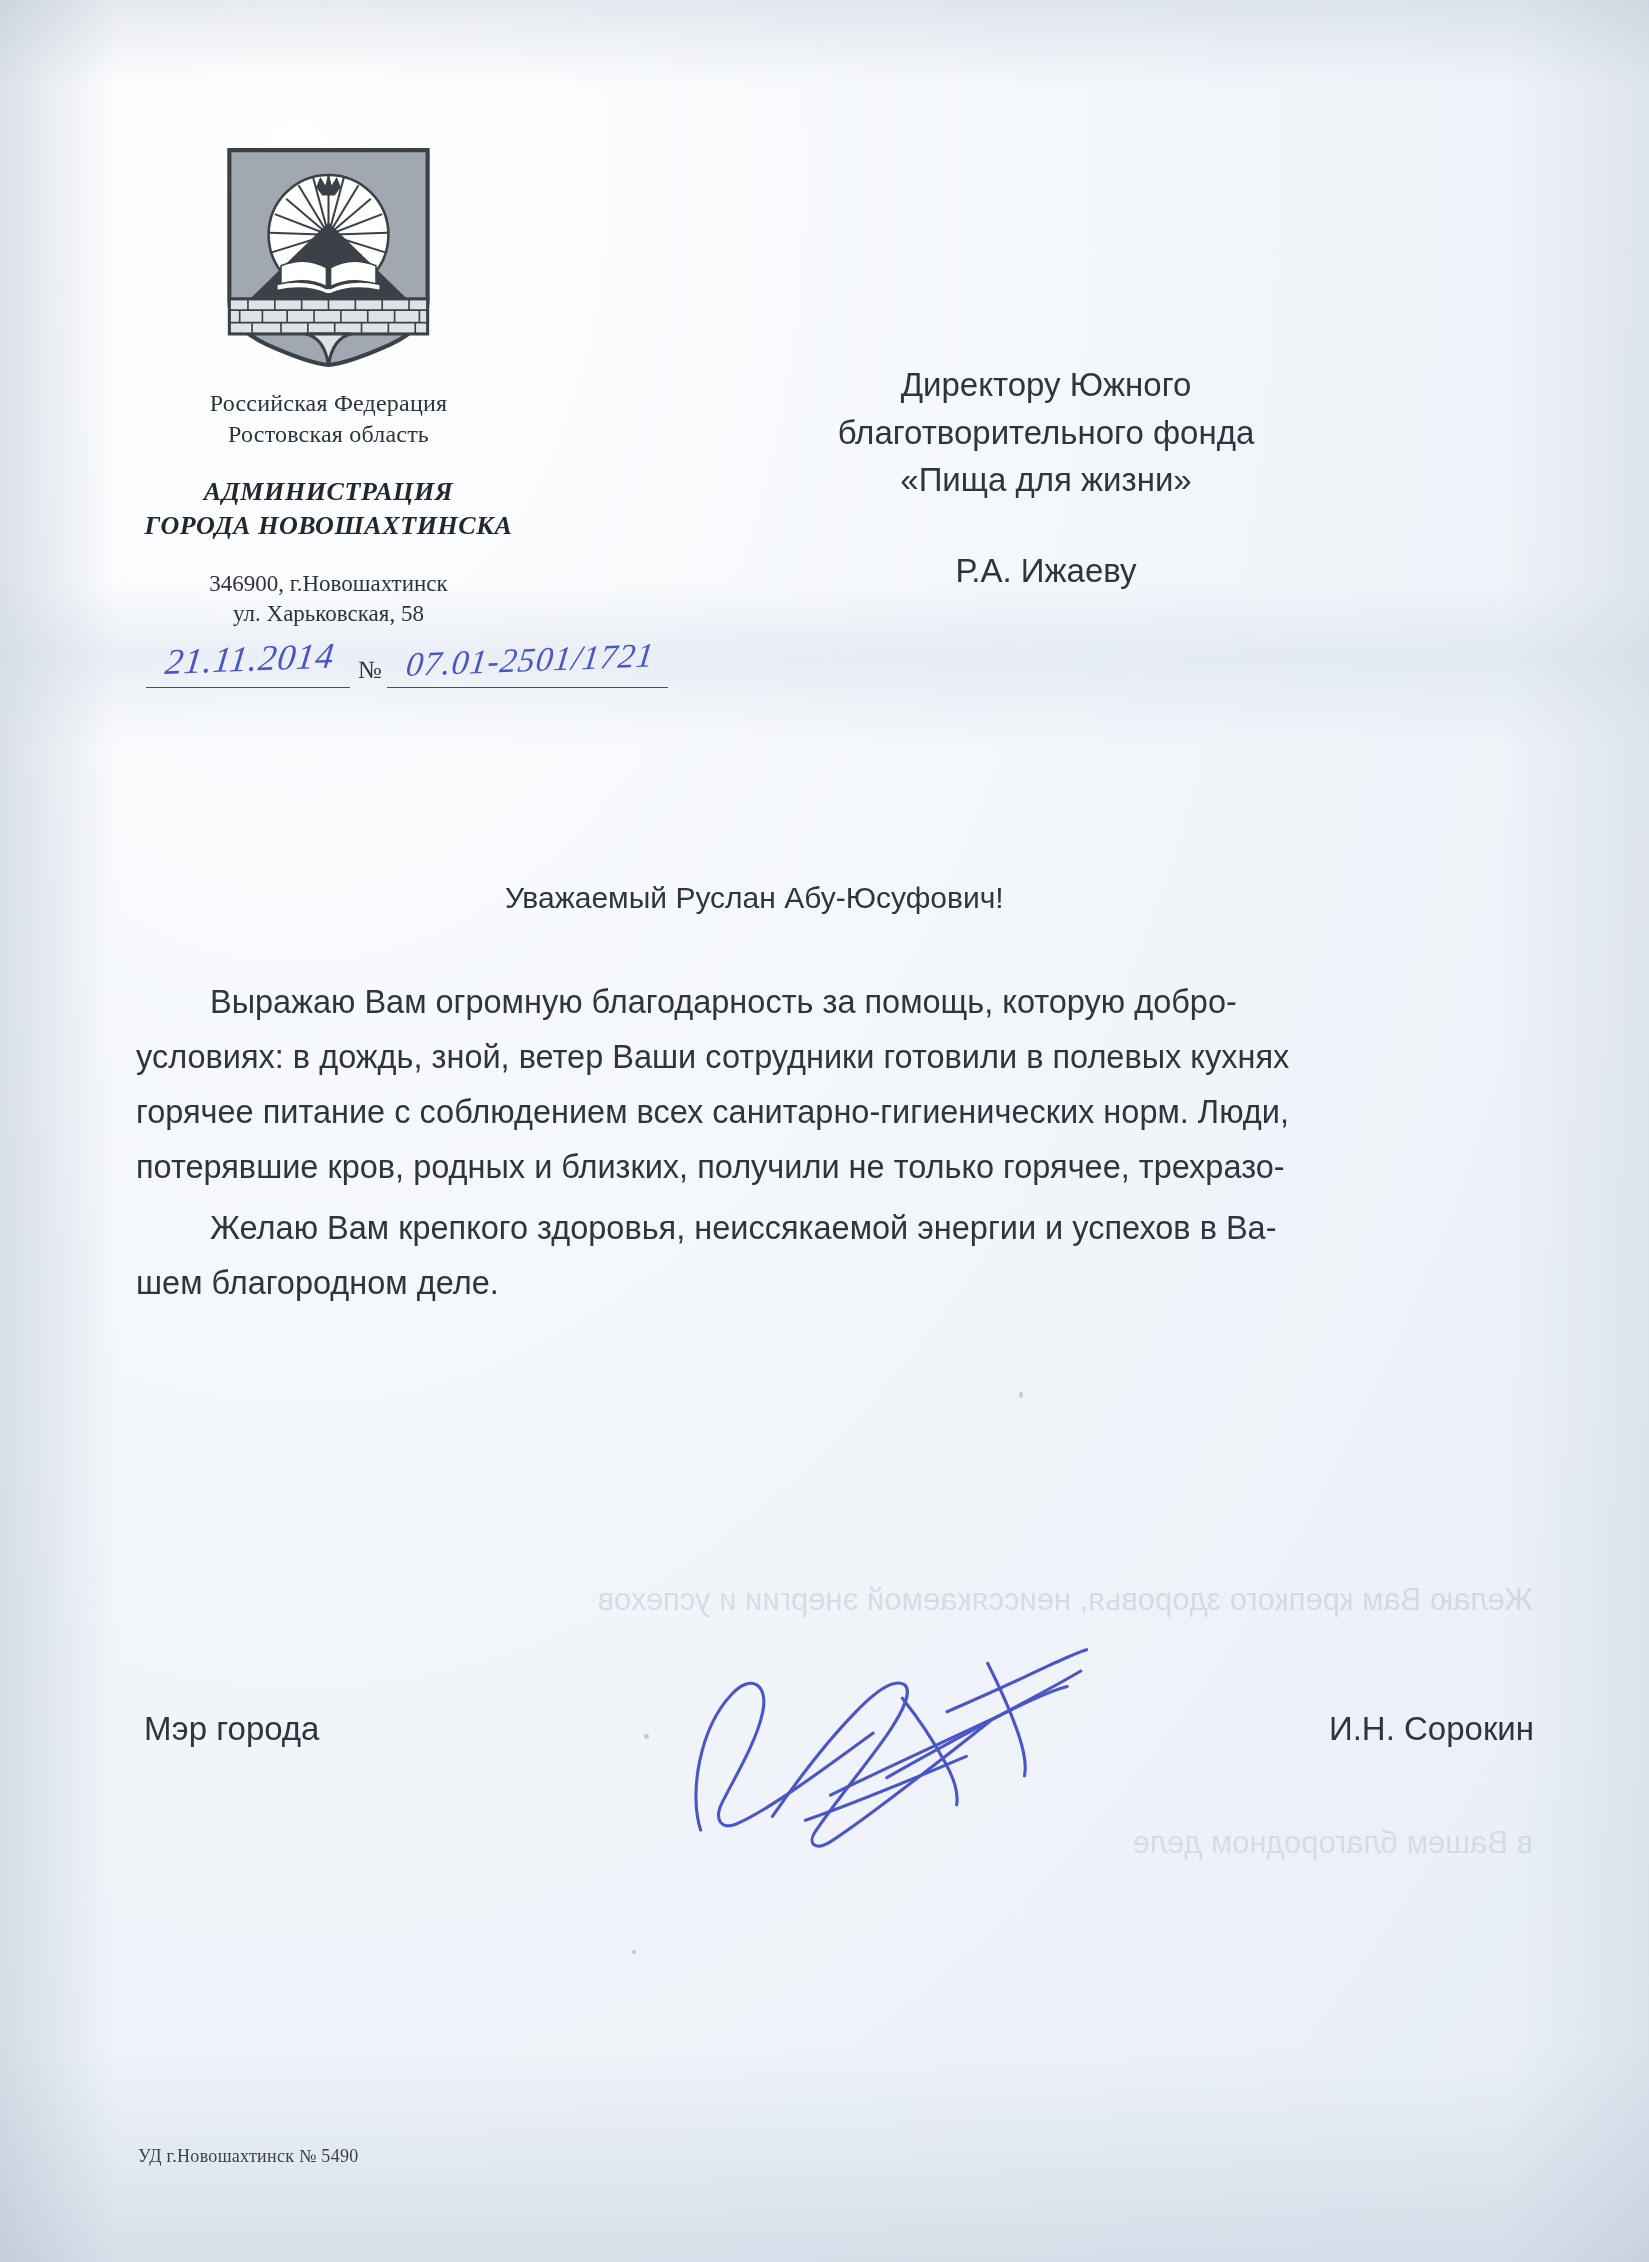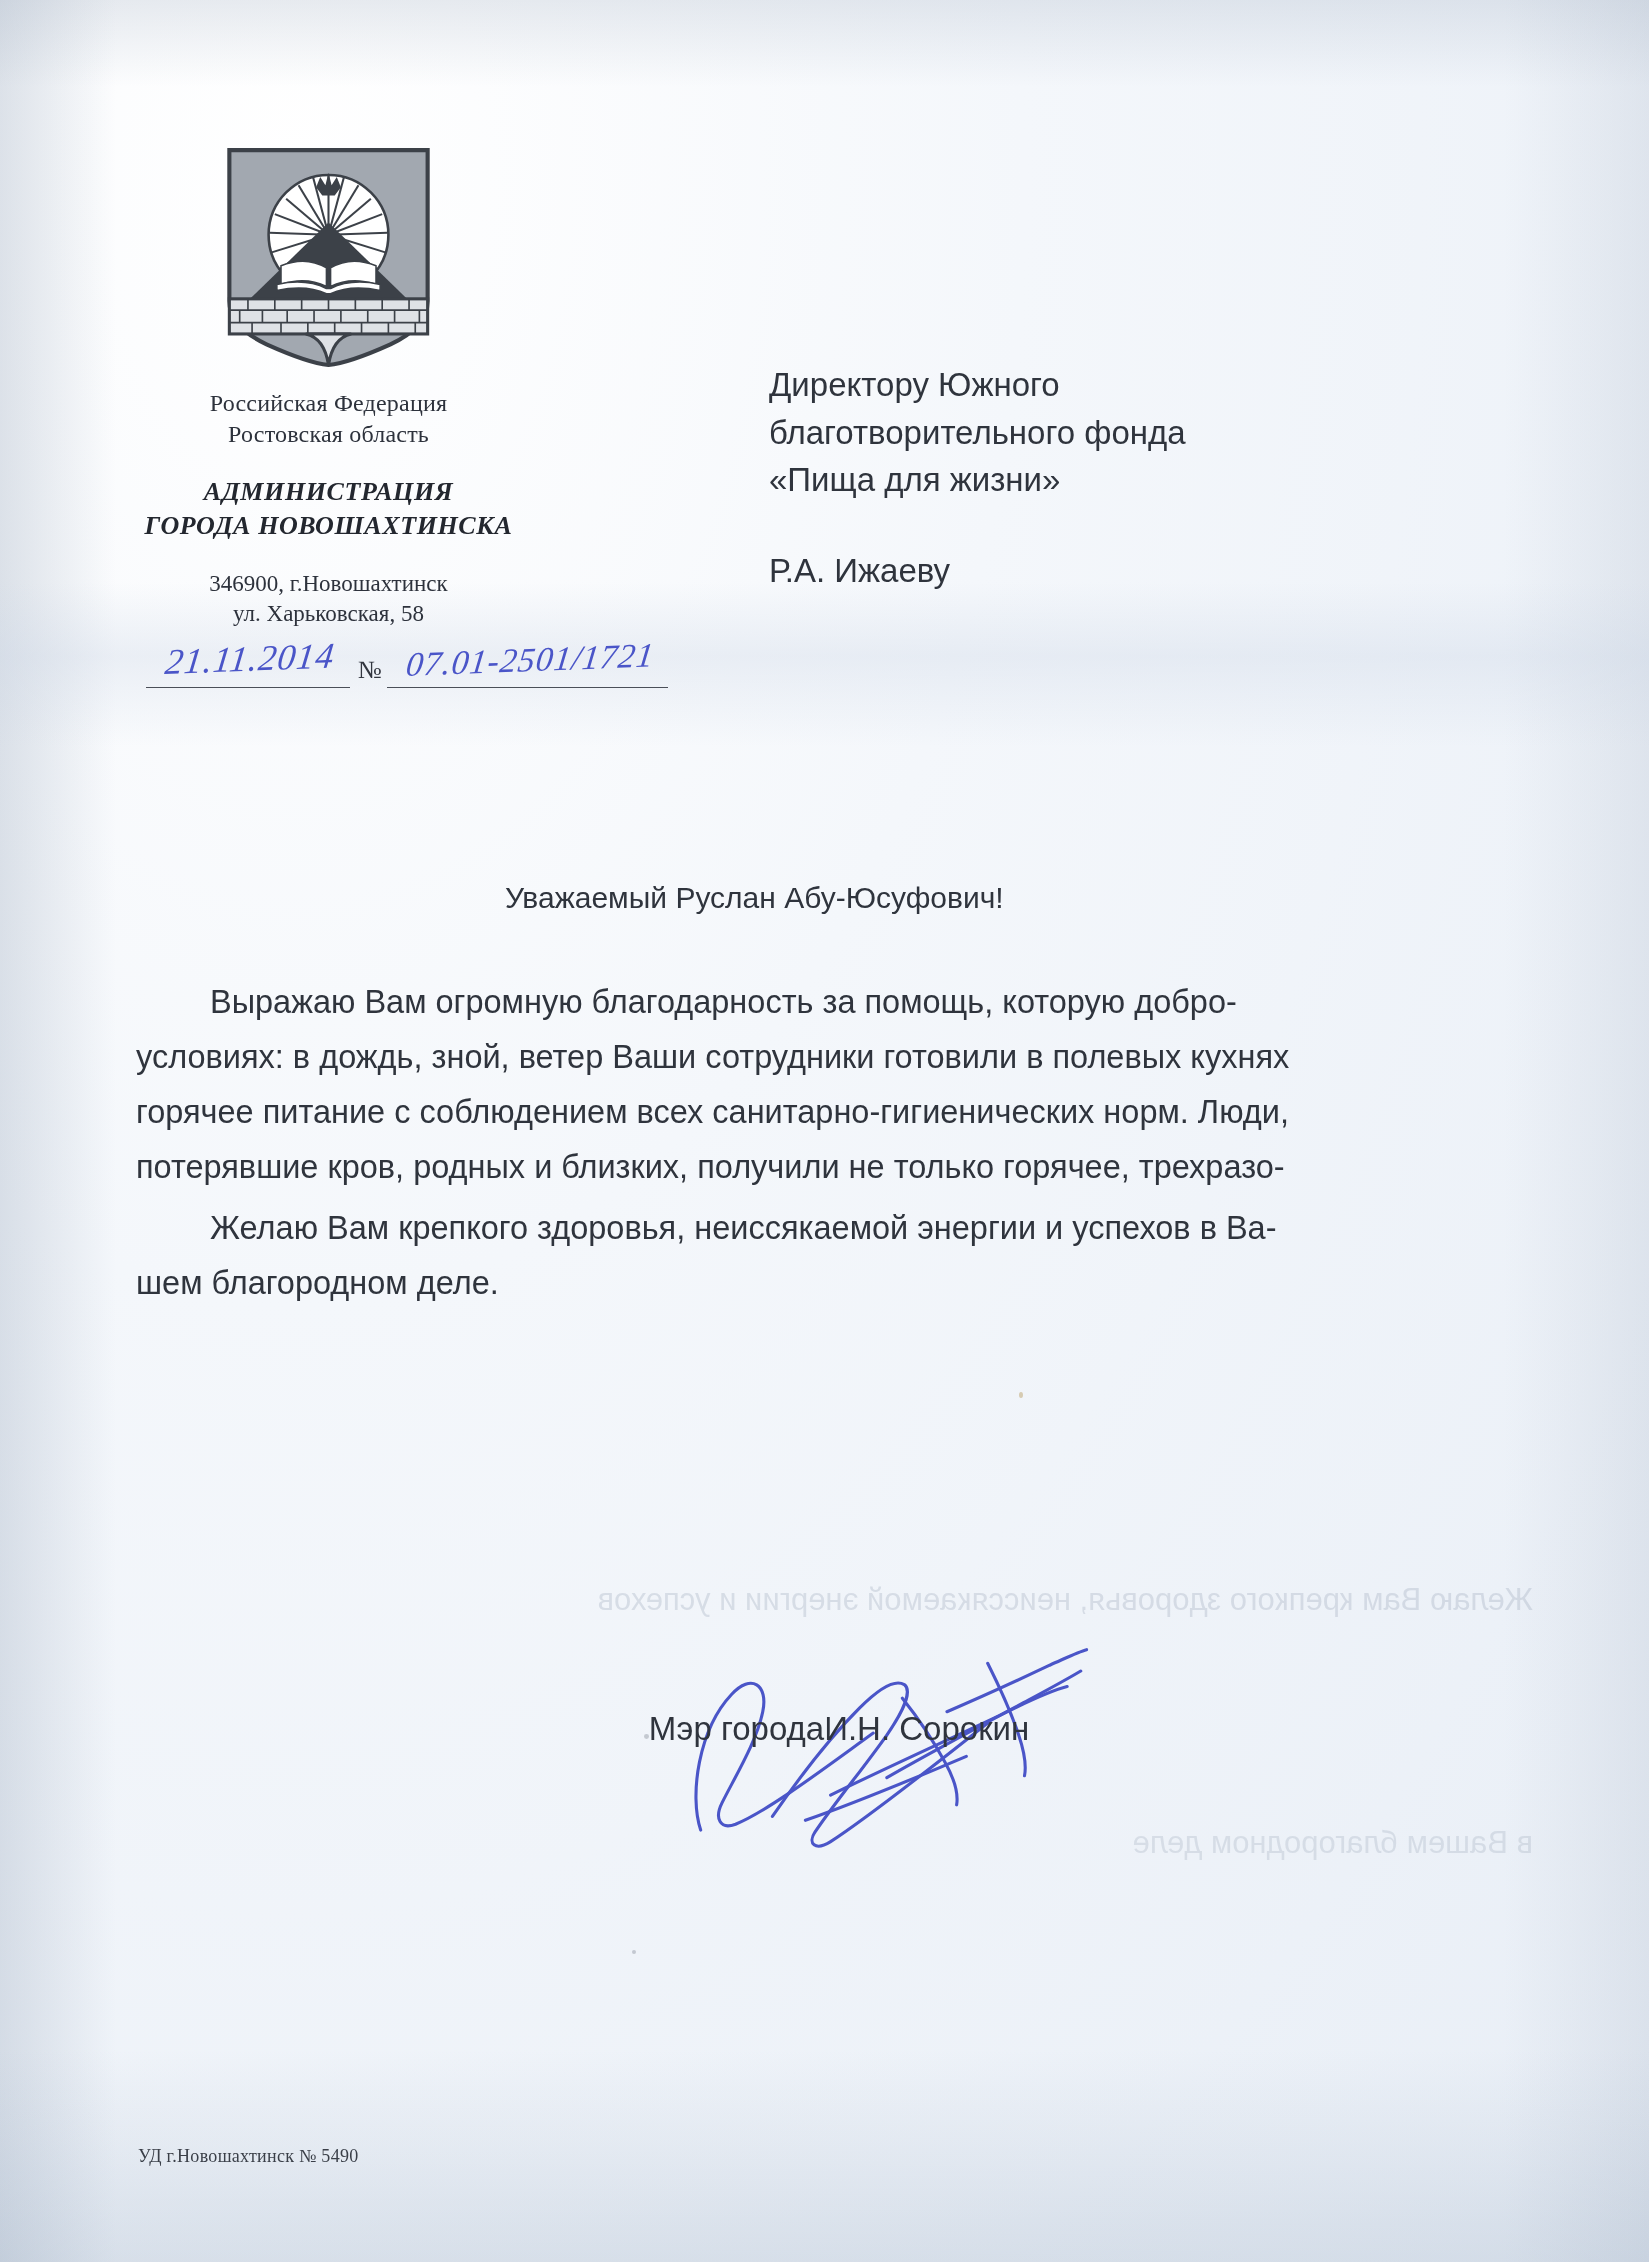--- a/index.html
+++ b/index.html
@@ -113,26 +113,27 @@
     transform: rotate(-2.2deg) skewX(-9deg);
     transform-origin: left bottom;
     white-space: nowrap;
     position: relative;
     bottom: 3.9px;
   }
 
   
   .addressee {
     position: absolute;
-    left: 769px;
+    left: 745px;
     top: 361px;
     width: 602px;
     font-size: 33px;
     line-height: 1.44;
     color: #2f343d;
+    text-align: center;
   }
   .addressee .gap { height: 43px; }
 
   
   .salutation {
     position: absolute;
     left: 505px;
     top: 881px;
     font-size: 30px;
     color: #2f343d;
@@ -150,21 +151,21 @@
   .para { margin: 0 0 5.8px 0; text-align: justify; }
   .para .ln { display: block; white-space: nowrap; }
 
   
   .sign-row {
     position: absolute;
     left: 144px;
     top: 1710px;
     width: 1390px;
     display: flex;
-    justify-content: center;
+    justify-content: space-between;
     align-items: center;
     font-size: 33px;
     color: #2f343d;
   }
   .signature-svg {
     position: absolute;
     left: 679px;
     top: 1640px;
     width: 437px;
     height: 223px;

